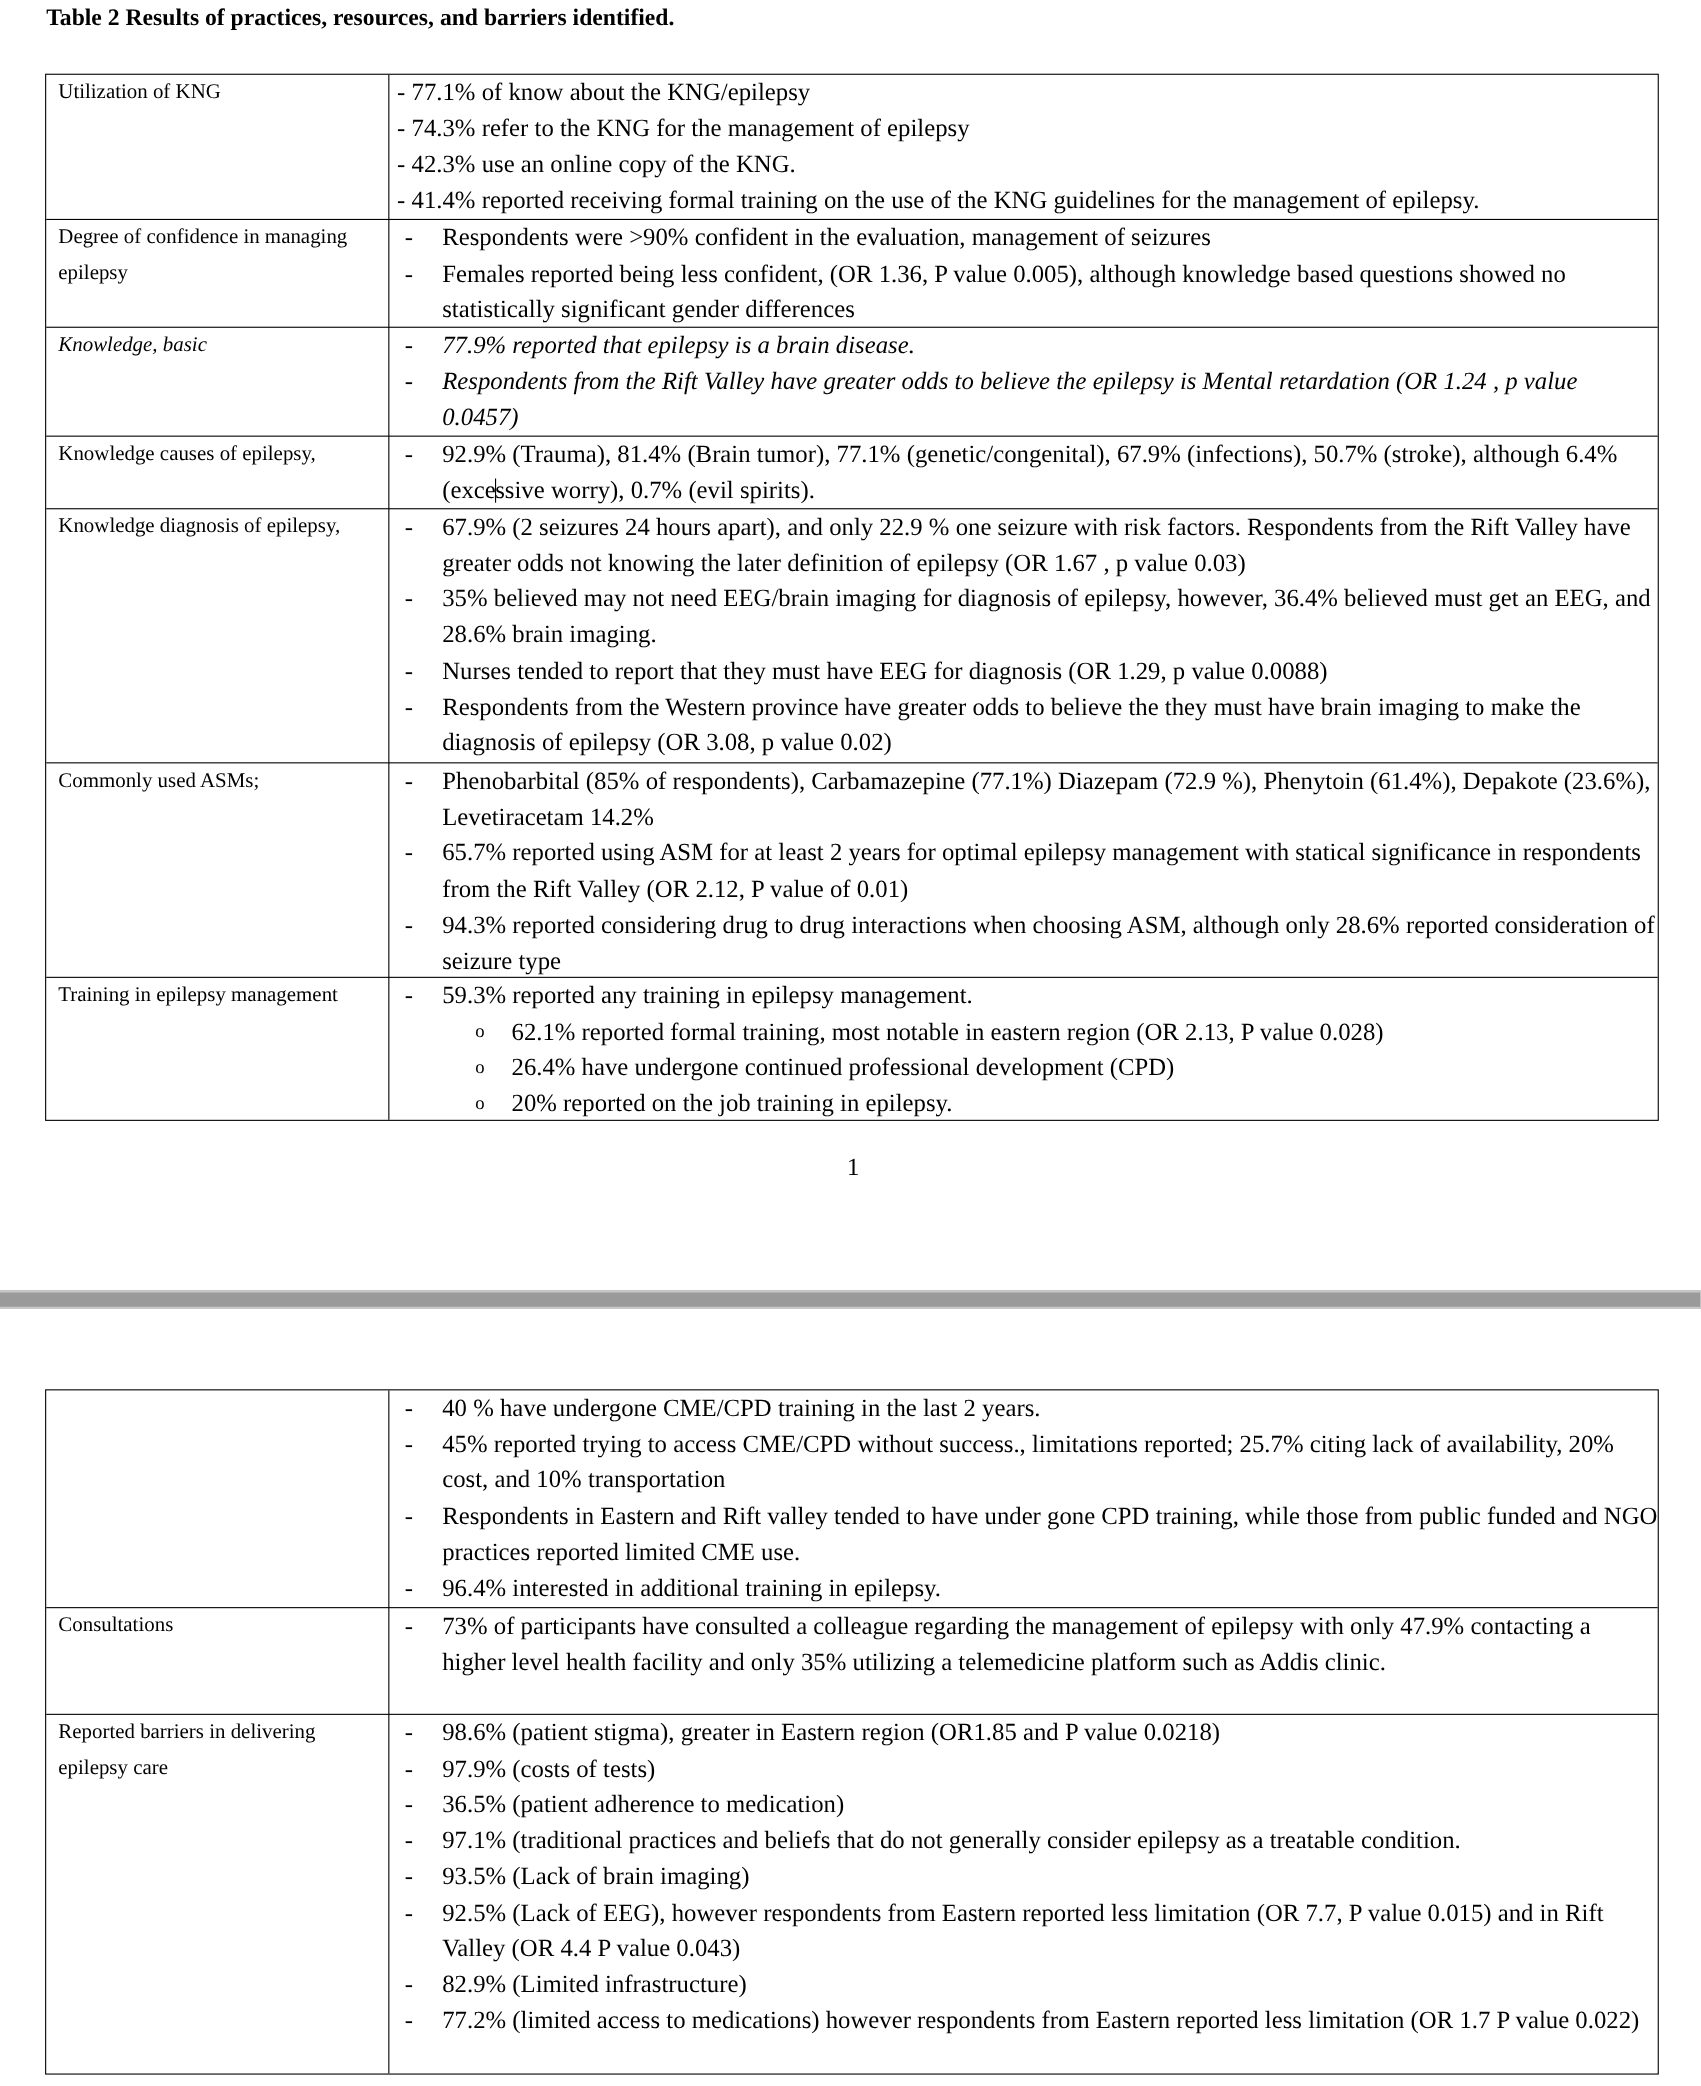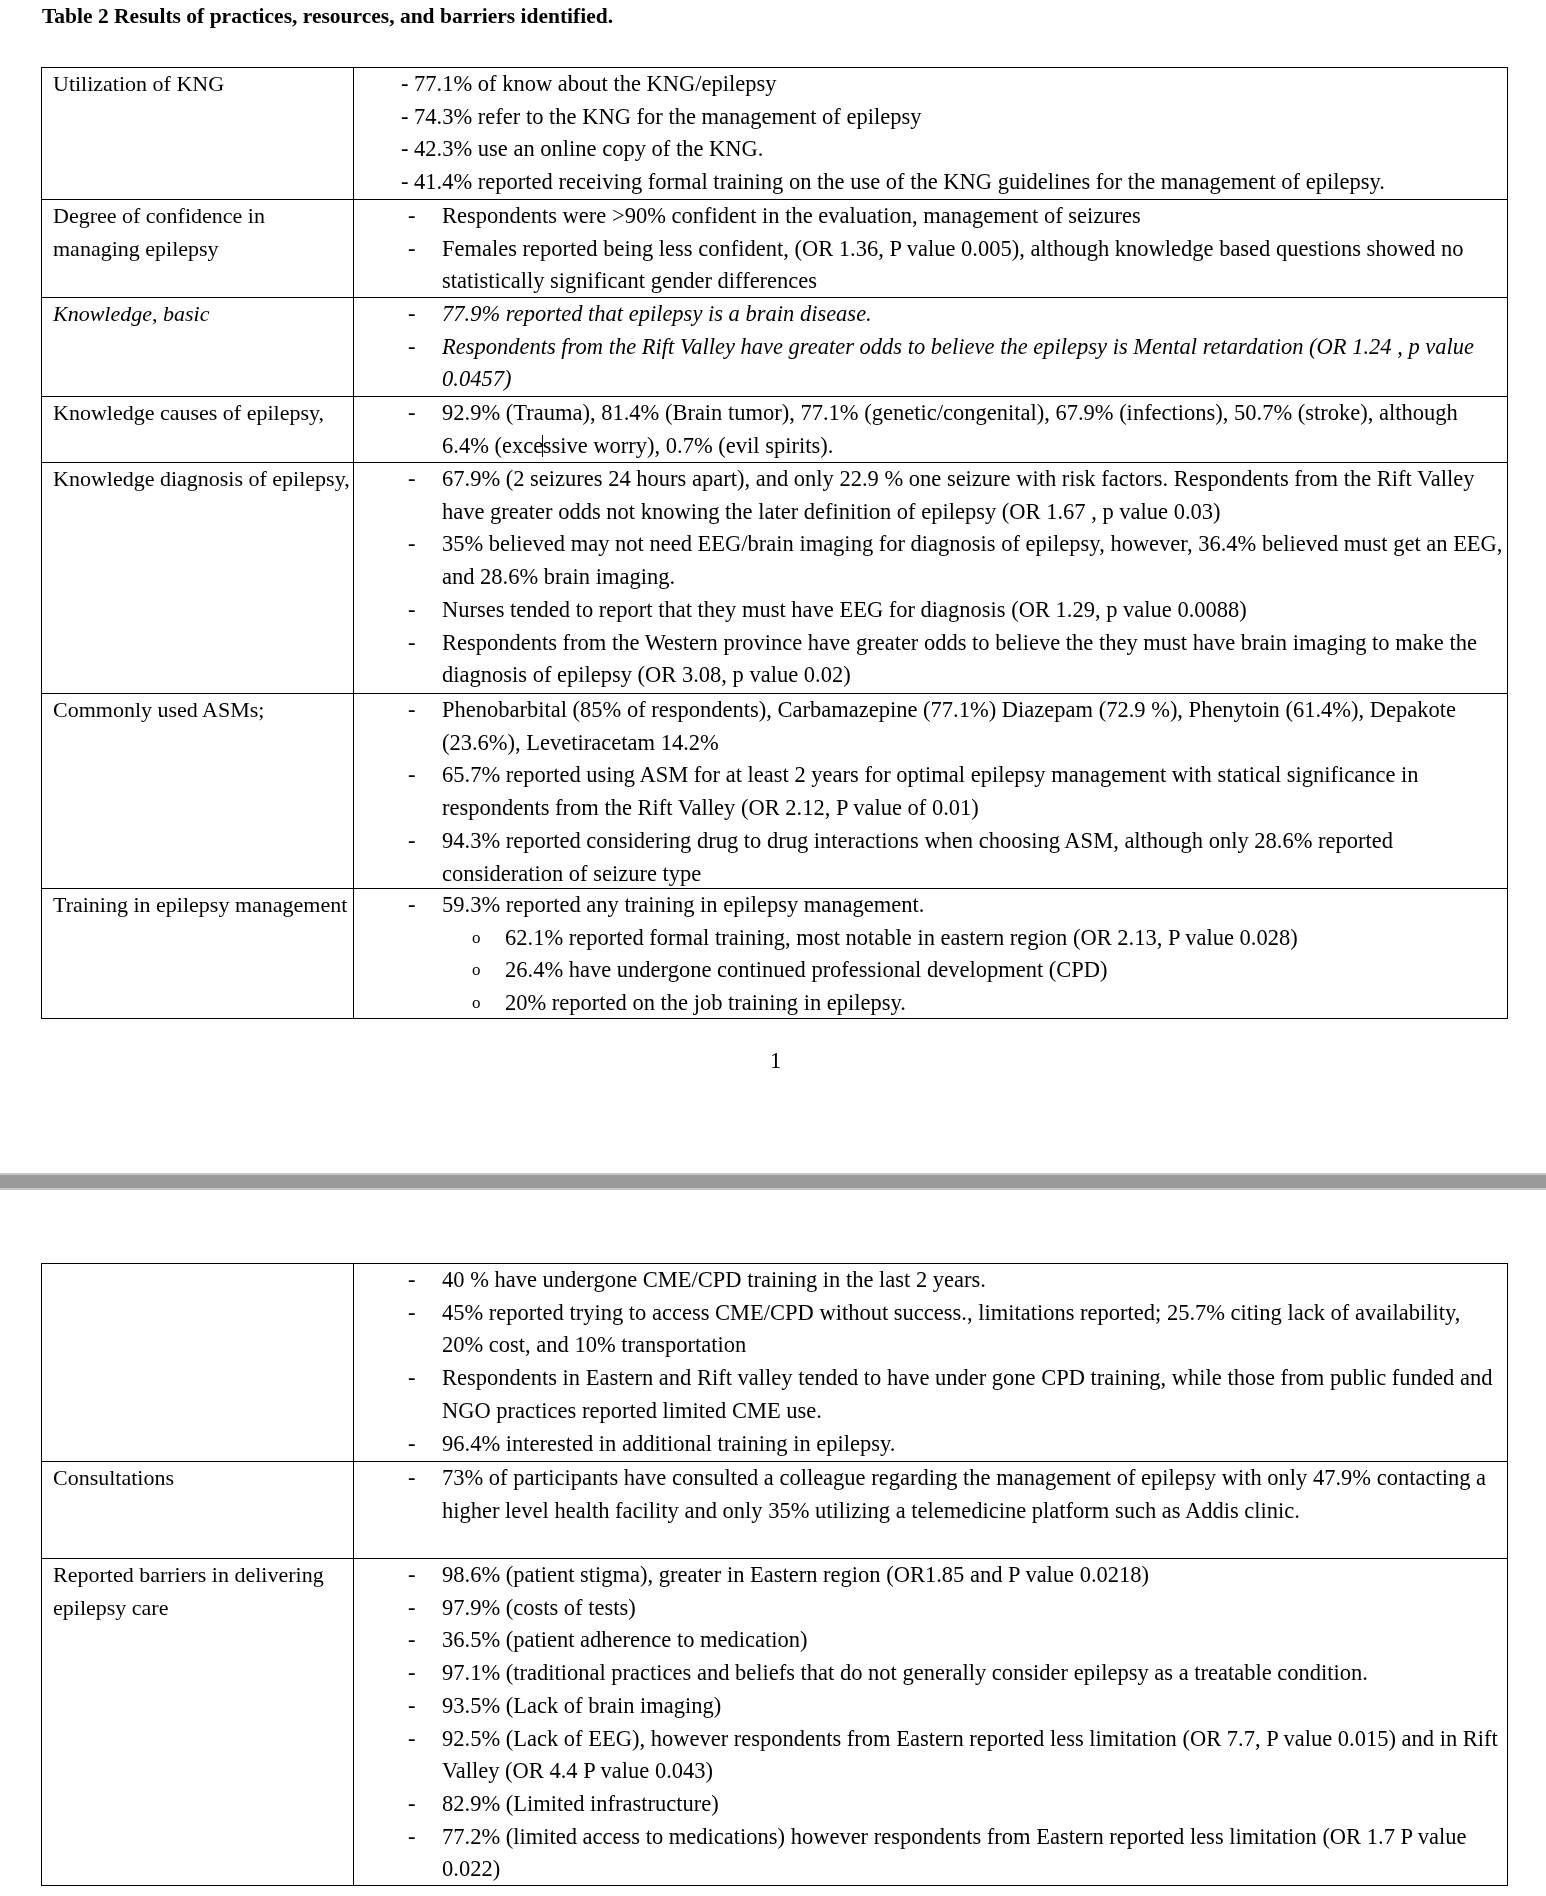--- a/index.html
+++ b/index.html
@@ -2,23 +2,23 @@
 <html><head>
 <meta charset="utf-8">
 <style>
   html, body { margin:0; padding:0; background:#ffffff; }
   body { width:1546px; height:1896px; position:relative; overflow:hidden;
          font-family:"Liberation Serif","DejaVu Serif",serif; color:#000; }
   .title { position:absolute; left:42px; top:2px; font-weight:bold; font-size:21.5px; line-height:28px; white-space:nowrap; }
   .tbl { position:absolute; left:41px; width:1467px; border:1.5px solid #000; box-sizing:border-box; }
   .row { position:absolute; left:0; right:0; border-top:1.5px solid #000; box-sizing:border-box; }
   .row.first { border-top:none; }
-  .lbl { position:absolute; left:11px; top:0; width:300px; font-size:22px; line-height:32.7px; }
+  .lbl { position:absolute; left:11px; top:0; width:300px; font-size:19px; line-height:32.7px; }
   .vdiv { position:absolute; left:311px; top:0; bottom:0; border-left:1.5px solid #000; }
-  .content { position:absolute; left:312px; right:0; top:0; font-size:22.5px; line-height:32.7px;margin-left:40px; }
+  .content { position:absolute; left:312px; right:0; top:0; font-size:22.5px; line-height:32.7px; }
   .li { position:relative; padding-left:48px; }
   .li .b { position:absolute; left:14px; top:0; }
   .li.plain { padding-left:7px; }
   .li.sub { padding-left:111px; }
   .li.sub .b { left:78px; font-size:17px; }
   .pageno { position:absolute; left:770px; top:1048px; font-size:22.5px; }
   .sep { position:absolute; left:0; width:1546px; top:1173px; height:17px; background:#9a9a9a;
          border-top:2px solid #c8c8c8; border-bottom:2px solid #c8c8c8; box-sizing:border-box; }
   .caret { display:inline-block; width:0; height:22px; border-left:1.5px solid #000; margin:0 -0.75px; vertical-align:-4px; }
 </style>

